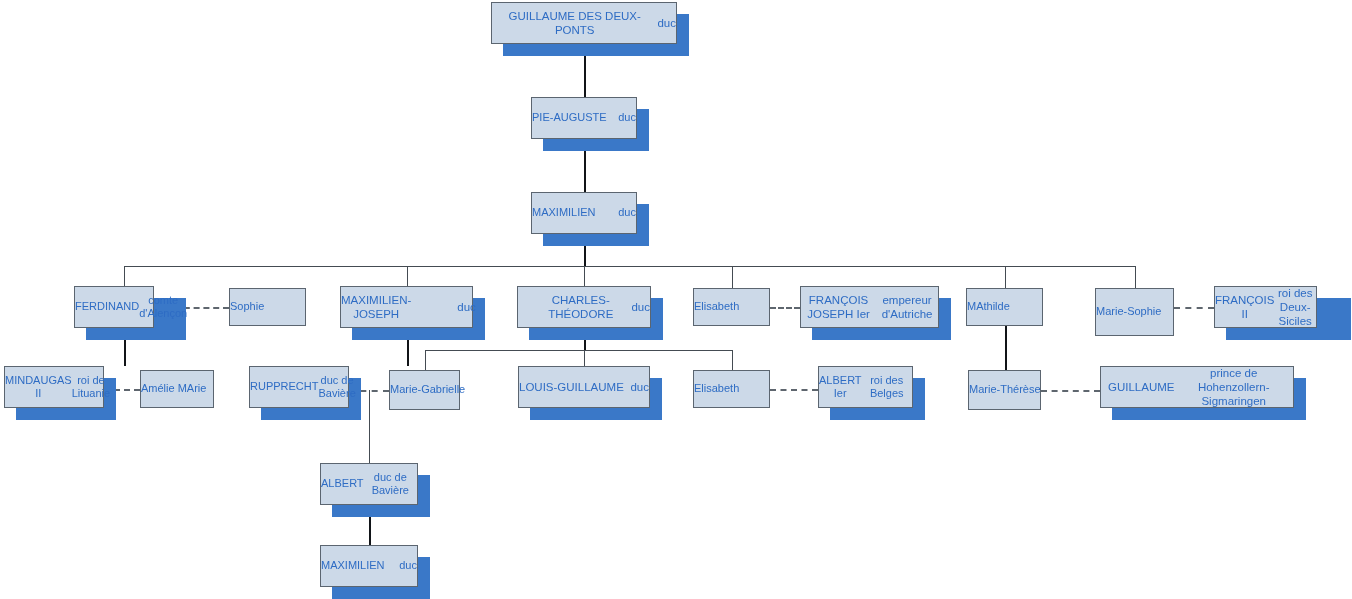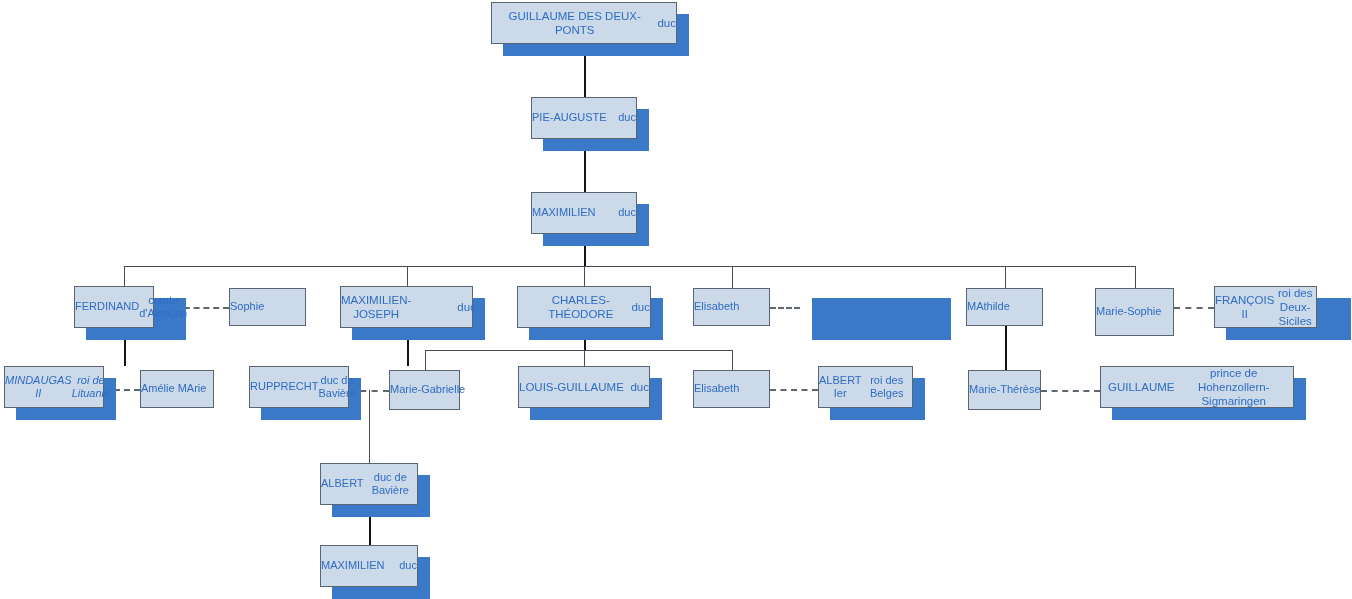--- a/index.html
+++ b/index.html
@@ -130,31 +130,35 @@
       <span class="nm">MAXIMILIEN-JOSEPH</span>
       <span class="tt">duc</span>
     </div>
     <div class="node big" style="left: 517px; top: 286px; width: 134px; height: 42px; padding-left: 12px;">
       <span class="nm">CHARLES-THÉODORE</span>
       <span class="tt">duc</span>
     </div>
     <div class="node" style="left: 693px; top: 288px; width: 77px; height: 38px;">
       <span class="nm">Elisabeth</span>
     </div>
+    <div class="node big" style="left: 800px; top: 286px; width: 139px; height: 42px;">
+      <span class="nm">FRANÇOIS JOSEPH Ier</span>
+      <span class="tt">empereur d'Autriche</span>
+    </div>
     <div class="node" style="left: 966px; top: 288px; width: 77px; height: 38px;">
       <span class="nm">MAthilde</span>
     </div>
     <div class="node" style="left: 1095px; top: 288px; width: 79px; height: 48px;">
       <span class="nm">Marie-Sophie</span>
     </div>
     <div class="node big" style="left: 1214px; top: 286px; width: 103px; height: 42px;">
       <span class="nm">FRANÇOIS II</span>
       <span class="tt">roi des Deux-Siciles</span>
     </div>
-    <div class="node" style="left: 4px; top: 366px; width: 100px; height: 42px; font-style: italic;">
+    <div class="node" style="left: 4px; top: 366px; width: 100px; height: 42px;">
       <span class="nm">MINDAUGAS II</span>
       <span class="tt">roi de Lituanie</span>
     </div>
     <div class="node" style="left: 140px; top: 370px; width: 74px; height: 38px;">
       <span class="nm">Amélie MArie</span>
     </div>
     <div class="node" style="left: 249px; top: 366px; width: 100px; height: 42px;">
       <span class="nm">RUPPRECHT</span>
       <span class="tt">duc de Bavière</span>
     </div>

